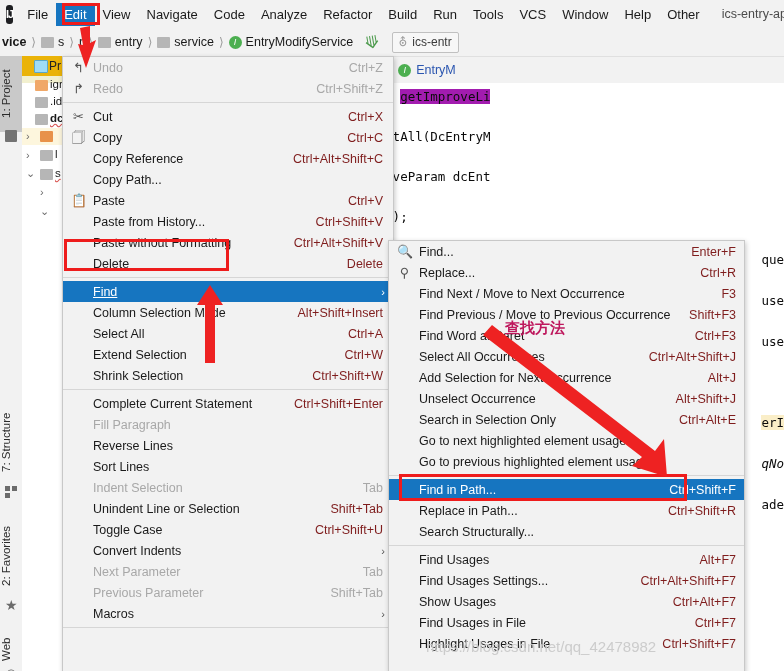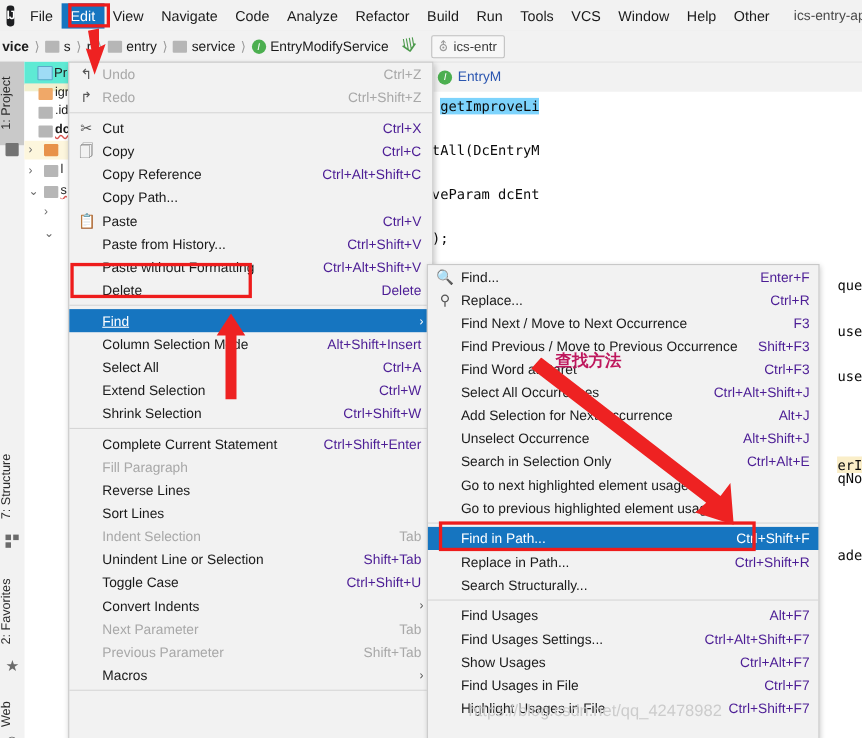--- a/index.html
+++ b/index.html
@@ -59,21 +59,21 @@
   }
   .ico-star{color:#6b6b6b;font-size:14px;line-height:12px;text-align:center;background:none;}
   .ico-web{color:#6b6b6b;font-size:13px;line-height:12px;text-align:center;background:none;}
 
   
   .projpanel{
     position:absolute;left:22px;top:56px;width:43px;height:615px;
     background:#ffffff;border-right:1px solid #d6d6d6;overflow:hidden;
   }
   .proj-head{
-    position:absolute;left:0;top:0;width:43px;height:20px;background:#5eead4;
+    position:absolute;left:0;top:0;width:43px;height:20px;background:#eab308;
     border-bottom:1px solid #e0e0e0;
   }
   .proj-head .pico{
     position:absolute;left:12px;top:4px;width:12px;height:11px;
     background:#9fdcf5;border:1px solid #5aa8c8;border-radius:1px;
   }
   .proj-head .ptxt{position:absolute;left:27px;top:3px;font-size:12px;color:#222;}
   .tree-row{position:absolute;left:0;height:17px;font-size:12px;color:#1a1a1a;white-space:nowrap;}
   .tree-row .fold{
     position:absolute;width:13px;height:11px;border-radius:1px;top:3px;
@@ -129,40 +129,40 @@
 
   
   .editor{
     position:absolute;left:65px;top:83px;width:719px;height:588px;
     background:#ffffff;overflow:hidden;
     font-family:"DejaVu Sans Mono","Liberation Mono",monospace;font-size:12.5px;
   }
   .cline{position:absolute;white-space:pre;color:#0b0b0b;}
   .hl-y{background:#faeec8;}
   .hl-b{background:#b8d4f0;}
-  .hl-p{background:#7dd3fc;}
+  .hl-p{background:#a21caf;}
 
   
   .menu{
     position:absolute;background:#f2f2f2;border:1px solid #c8c8c8;
     box-shadow:1px 2px 5px rgba(0,0,0,0.22);
     font-size:12.5px;
   }
   #edit-menu{left:62px;top:56px;width:330px;height:615px;}
   #find-menu{left:388px;top:240px;width:355px;height:431px;}
   .mi{
     position:relative;height:21px;display:flex;align-items:center;
     padding:0 6px 0 0;white-space:nowrap;
   }
   .mi .micon{
     position:absolute;left:8px;top:3px;width:15px;height:15px;
     font-size:13px;color:#555;text-align:center;line-height:15px;
   }
   .mi .mlabel{position:absolute;left:30px;color:#1a1a1a;}
-  .mi .mshort{position:absolute;right:10px;color:#4c1d95;}
+  .mi .mshort{position:absolute;right:10px;color:#7f1d1d;}
   .mi .marrow{position:absolute;right:8px;color:#555;font-size:11px;}
   .mi.dis .mlabel,.mi.dis .mshort{color:#a8a8a8;}
   .mi.sel{background:#1675c0;}
   .mi.sel .mlabel,.mi.sel .mshort,.mi.sel .marrow{color:#ffffff;}
   .msep{height:1px;background:#d6d6d6;margin:3px 0;}
   #find-menu .mi .mlabel{left:30px;}
   #find-menu .mi .mshort{right:8px;}
 
   
   .redbox{position:absolute;border:3px solid #ee1c1c;box-sizing:border-box;}
@@ -315,21 +315,21 @@
   <div class="cline" style="left:4px;top:6px;"><span class="hl-y">ResultObject</span><span class="hl-b">&lt;</span><span class="hl-y">List&lt;DcEntryModifyImproveDto&gt;</span><span class="hl-b">&gt;</span> <span class="hl-p">getImproveLi</span></div>
   <div class="cline" style="left:4px;top:46px;">List&lt;DcEntryModifyImproveDto&gt; getImproveListAll(DcEntryM</div>
   <div class="cline" style="left:4px;top:86px;"><span class="hl-y">ResultObject</span> saveImprove(DcEntryModifyImproveParam dcEnt</div>
   <div class="cline" style="left:4px;top:126px;">List&lt;String&gt; getPara(<span class="hl-y">UserInfoToken</span> userInfo);</div>
 </div>
 
 <div class="sliver" style="top:252px;">que</div>
 <div class="sliver" style="top:293px;">use</div>
 <div class="sliver" style="top:334px;">use</div>
 <div class="sliver hl-y" style="top:415px;">erI</div>
-<div class="sliver" style="top:427px;">qNo</div>
+<div class="sliver" style="top:456px;font-style:italic;">qNo</div>
 <div class="sliver" style="top:497px;">ade</div>
 
 <div class="menu" id="edit-menu">
   <div class="mi dis">
     <span class="micon">↰</span>
     <span class="mlabel">Undo</span>
     <span class="mshort">Ctrl+Z</span>
   </div>
   <div class="mi dis">
     <span class="micon">↱</span>

